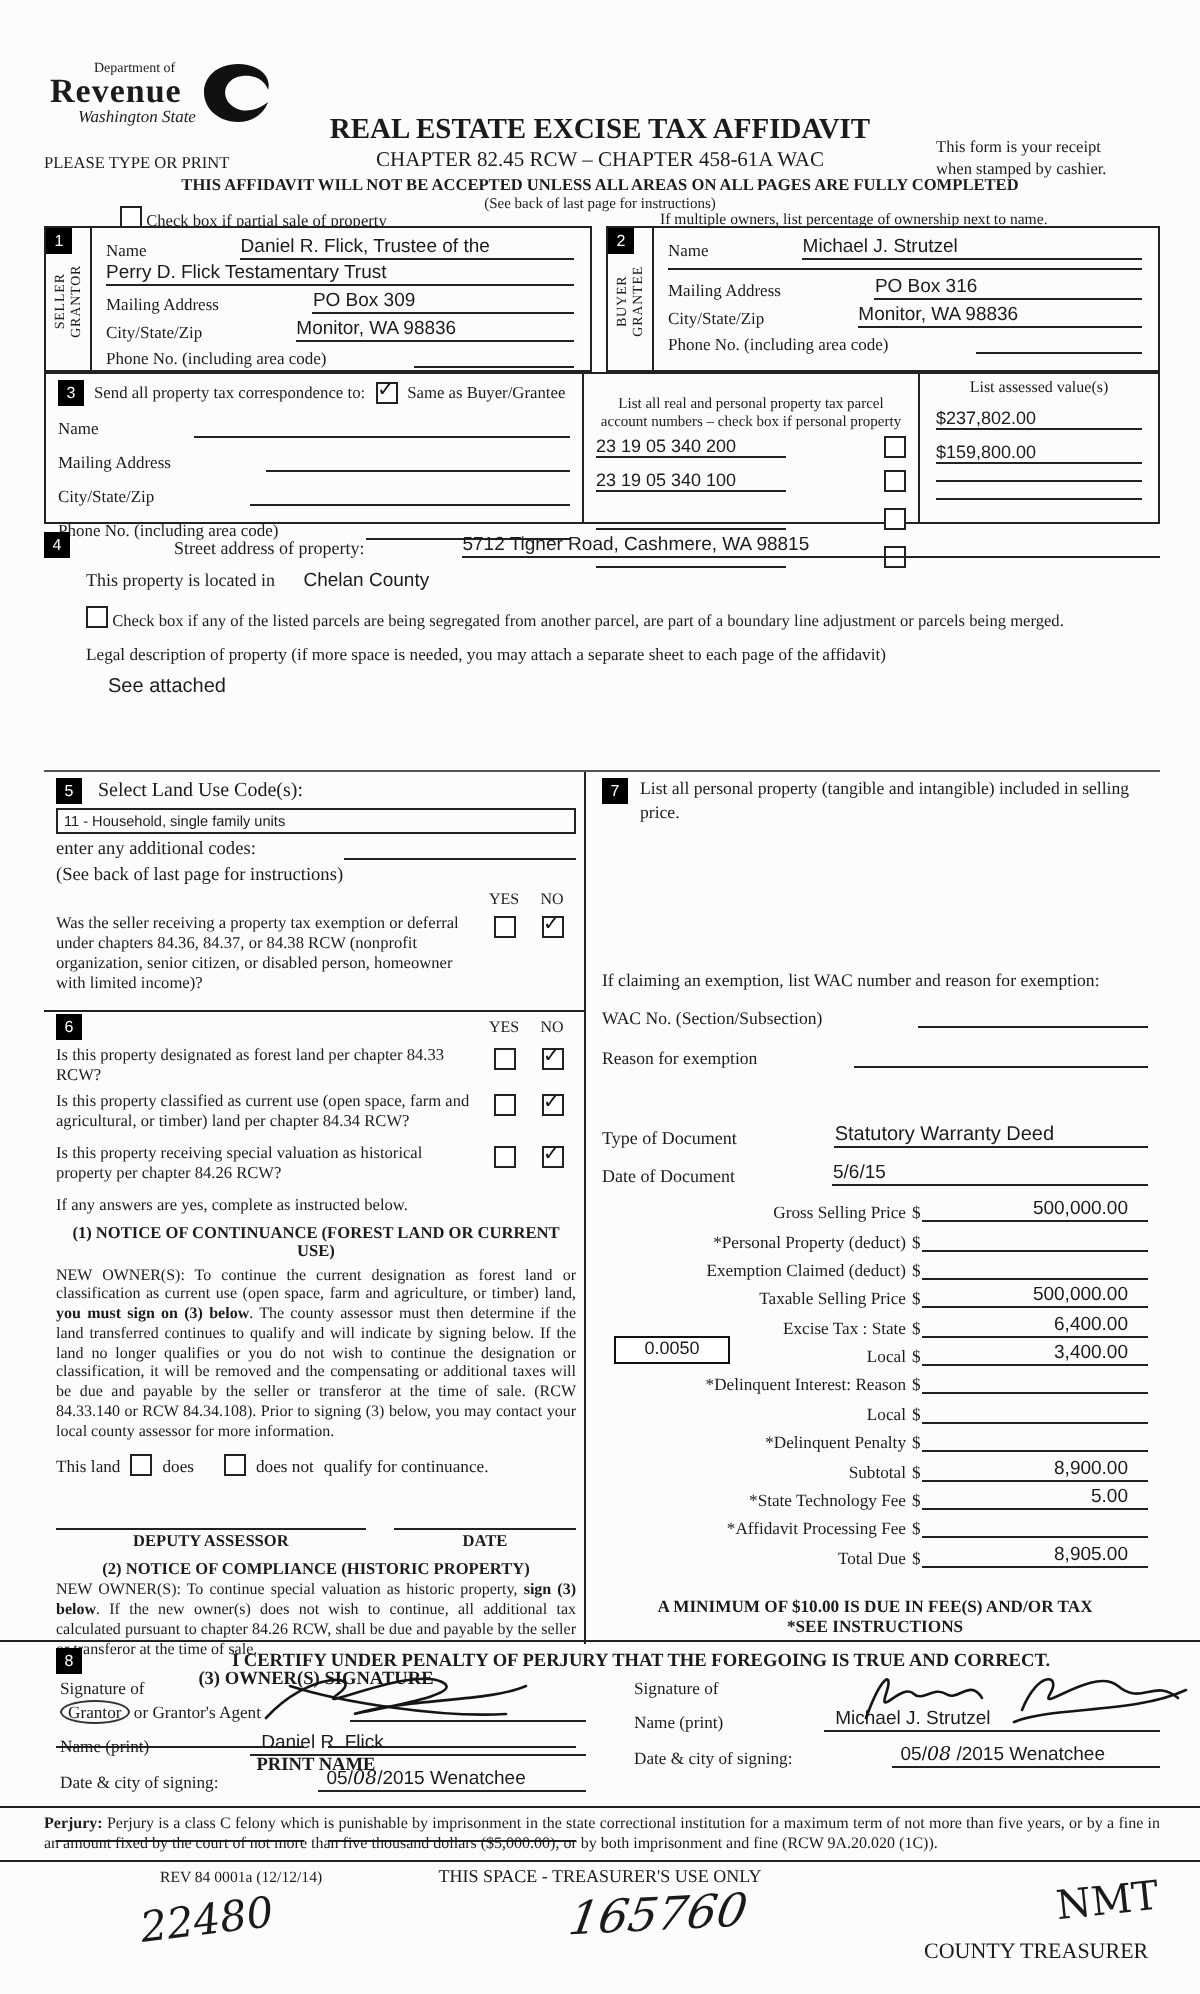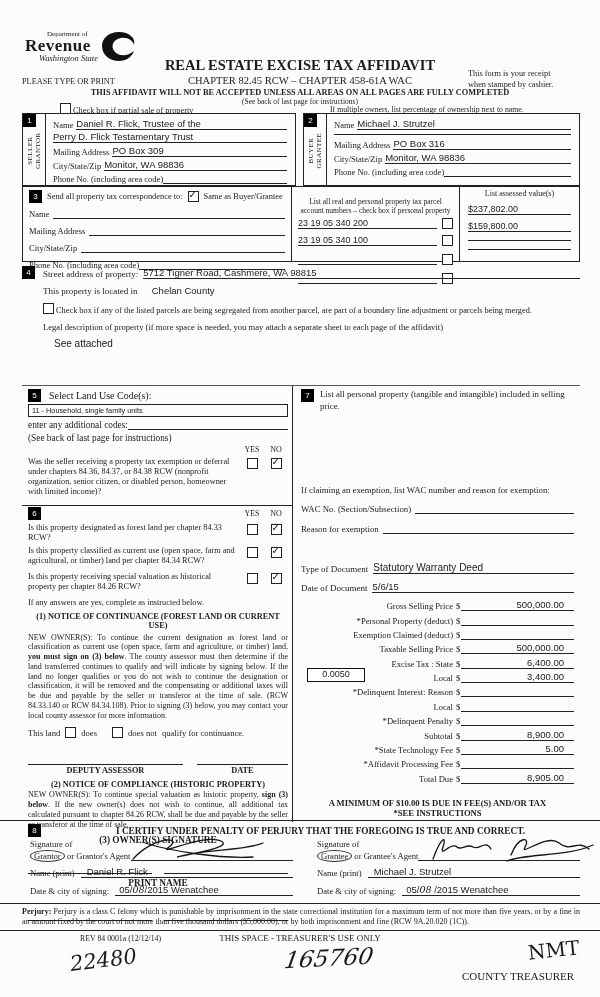--- a/index.html
+++ b/index.html
@@ -7,21 +7,21 @@
         font-family:"Liberation Serif",serif;font-size:9px;overflow:hidden;}
   .abs{position:absolute;}
   .b{font-weight:bold;}
   .ctr{text-align:center;}
   .ul{border-bottom:1px solid #222;}
   .badge{display:inline-flex;align-items:center;justify-content:center;width:13px;height:13px;
          background:#000;color:#fff;font-size:8px;font-family:"Liberation Sans",sans-serif;flex:none;}
   .cb{display:inline-block;width:9px;height:9px;border:1px solid #222;position:relative;
       vertical-align:-1px;background:#fff;flex:none;}
   .cb.checked::after{content:"✓";position:absolute;left:0px;top:-3px;font-size:10px;color:#111;}
-  .frow{display:flex;align-items:flex-end;}
+  .frow{display:flex;align-items:flex-end;gap:44px;}
   .frow .ul{flex:1;}
   .val{font-family:"Liberation Sans",sans-serif;font-size:9.5px;}
   
   .logo-revenue{font-size:17px;font-weight:bold;letter-spacing:0.5px;line-height:0.9;}
   .logo-dept{font-size:7px;margin-left:22px;}
   .logo-state{font-size:8.5px;font-style:italic;margin-left:14px;}
   
   .party-box{position:relative;border:1px solid #222;background:#fcfcfa;padding:4px 8px 2px 30px;box-sizing:border-box;}
   .strip{position:absolute;left:0;top:0;bottom:0;width:22px;border-right:1px solid #222;}
   .strip .badge{position:absolute;top:0;left:0;}
@@ -446,24 +446,20 @@
         </div>
       </div>
 
       <div style="flex:1;position:relative;">
         <svg class="abs" style="left:110px;top:-8px;" width="170" height="36" viewBox="0 0 170 36">
           <path class="sigpath" d="M6 28 C14 6 20 4 16 16 C12 28 24 10 30 16 C34 20 40 12 46 16 C52 20 58 8 64 18"></path>
           <path class="sigpath" d="M84 24 C92 4 104 6 98 16 C92 26 120 2 132 12 C144 22 150 8 162 18"></path>
           <path class="sigpath" d="M80 30 C100 22 140 26 166 14"></path>
         </svg>
         <div style="font-size:8.6px;">Signature of</div>
-        <div class="frow" style="margin-top:2px;">
-          <span style="font-size:8.6px;white-space:nowrap;"><span class="oval">Grantee</span> <span>or Grantee's Agent</span></span>
-          <span class="ul"></span>
-        </div>
         <div class="frow" style="margin-top:5px;">
           <span style="font-size:8.6px;white-space:nowrap;">Name (print)</span>
           <span class="ul val" style="margin-left:6px;padding-left:6px;">Michael J. Strutzel</span>
         </div>
         <div class="frow" style="margin-top:6px;">
           <span style="font-size:8.6px;white-space:nowrap;">Date &amp; city of signing:</span>
           <span class="ul val" style="margin-left:6px;padding-left:4px;"><span>05/</span><span class="hand">08</span><span> /2015 Wenatchee</span></span>
         </div>
       </div>
     </div>

